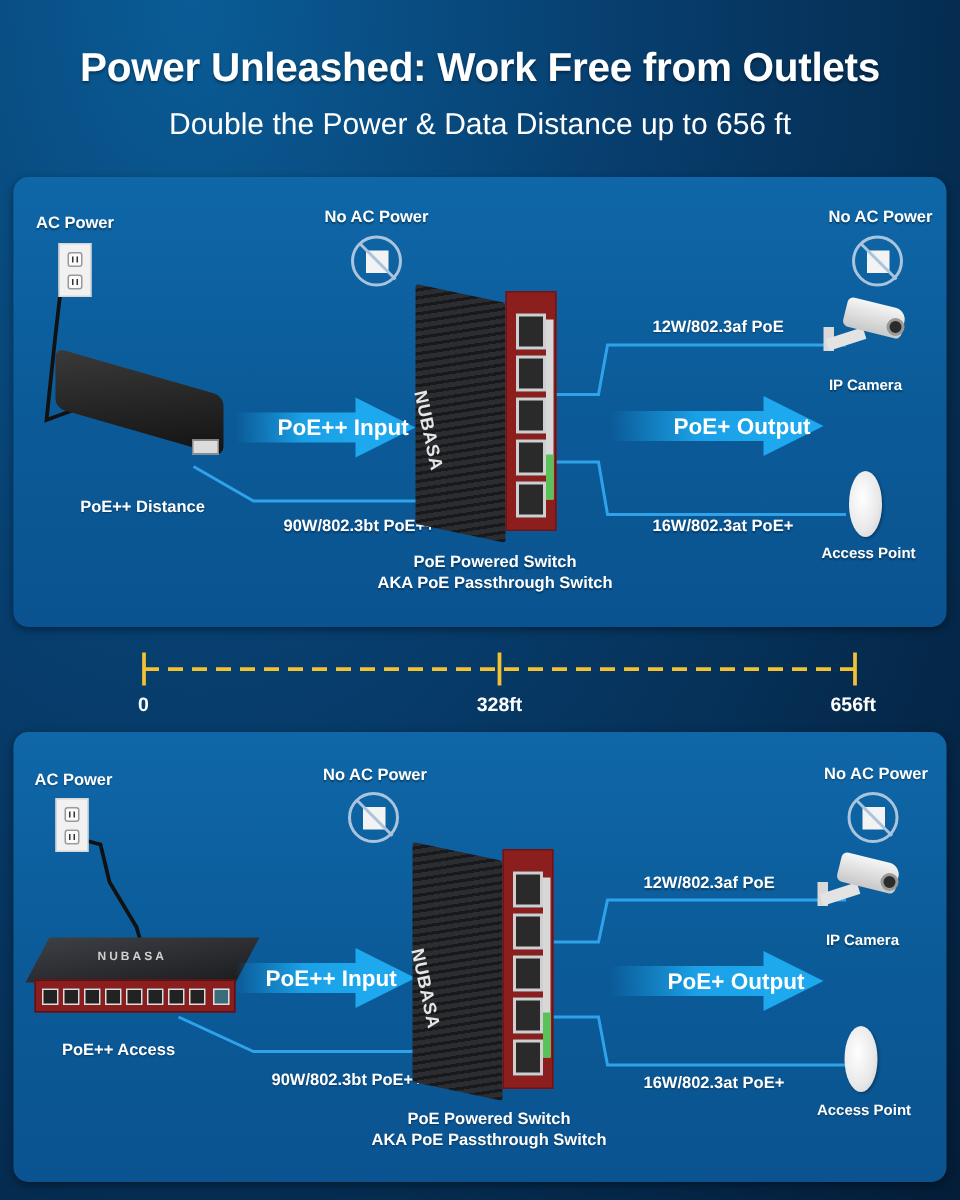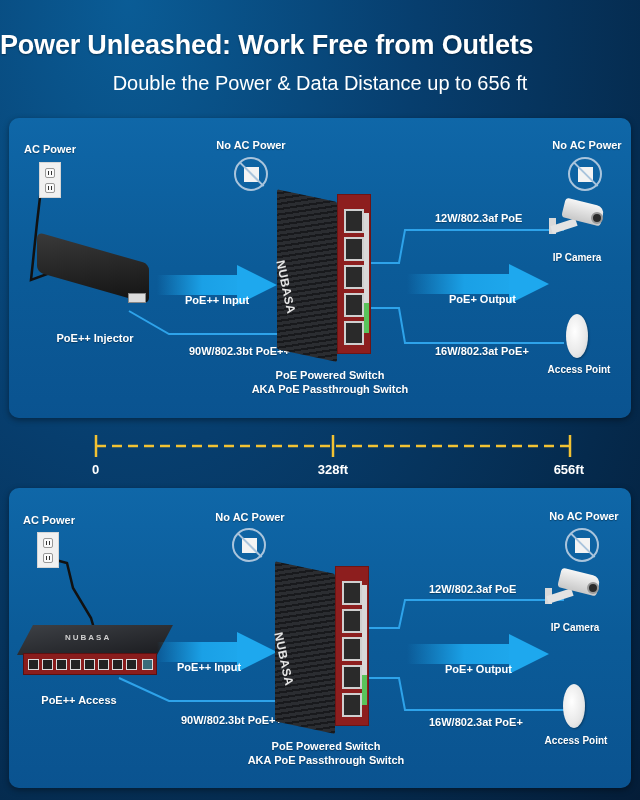--- a/index.html
+++ b/index.html
@@ -5,21 +5,21 @@
   * { margin: 0; padding: 0; box-sizing: border-box; }
   html, body { width: 640px; height: 800px; overflow: hidden; }
   body {
     font-family: "Liberation Sans", sans-serif;
     background: radial-gradient(ellipse at 20% 0%, #0a5c96 0%, #073e6e 40%, #052a4d 75%, #041d38 100%);
     color: #fff;
     position: relative;
   }
   .title {
     position: absolute; left: 0; width: 640px; top: 30px;
-    font-size: 27px; font-weight: bold; letter-spacing: -0.2px;
+    text-align: center; font-size: 27px; font-weight: bold; letter-spacing: -0.2px;
     text-shadow: 0 1px 2px rgba(0,0,0,0.4);
   }
   .subtitle {
     position: absolute; left: 0; width: 640px; top: 72px;
     text-align: center; font-size: 20px; font-weight: normal;
   }
   .panel {
     position: absolute; left: 9px; width: 622px; border-radius: 10px;
     background: linear-gradient(180deg, #0f67a8 0%, #0b5b98 50%, #0a5390 100%);
     box-shadow: 0 2px 6px rgba(0,0,0,0.4);
@@ -38,21 +38,21 @@
 
   
   .noac { position: absolute; width: 34px; height: 34px; border: 2px solid #a9c4dc; border-radius: 50%; }
   .noac .box { position: absolute; left: 8px; top: 8px; width: 15px; height: 15px; background: #f3f3f3; }
   .noac .slash { position: absolute; left: 15px; top: -1px; width: 2px; height: 33px; background: #a9c4dc; transform: rotate(-45deg); }
 
   
   .arrow { position: absolute; height: 40px; }
   .arrow .shaft { position: absolute; left: 0; top: 10px; height: 20px; background: linear-gradient(90deg, rgba(30,160,230,0) 0%, #1aa0e6 55%, #1ea7ec 100%); }
   .arrow .head { position: absolute; top: 0; width: 0; height: 0; border-top: 20px solid transparent; border-bottom: 20px solid transparent; border-left: 40px solid #1ea8ee; }
-  .arrow .atext { position: absolute; top: 12px; font-size: 11px; font-weight: bold; color: #fff; white-space: nowrap; margin-top: 17px; }
+  .arrow .atext { position: absolute; top: 12px; font-size: 15px; font-weight: bold; color: #fff; white-space: nowrap; }
 
   
   svg.lines { position: absolute; left: 0; top: 0; overflow: visible; pointer-events: none; }
 
   
   .din { position: absolute; width: 90px; height: 170px; }
   .din .side { position: absolute; left: 0; top: 8px; width: 60px; height: 160px; background: repeating-linear-gradient(160deg, #2b2d31 0px, #2b2d31 3px, #18191c 3px, #18191c 5px); transform: skewY(12deg); transform-origin: right top; border-radius: 2px; }
   .din .brand { position: absolute; left: 10px; top: 65px; font-size: 12px; font-weight: bold; color: #e6e6e6; transform: rotate(78deg); transform-origin: left top; letter-spacing: 0.5px; }
   .din .front { position: absolute; left: 60px; top: 0; width: 34px; height: 160px; background: #8d1e1e; border: 1px solid #6e1414; }
   .din .port { position: absolute; left: 6px; width: 20px; height: 24px; background: #2a2a2a; border: 2px solid #cfcfcf; }
@@ -102,21 +102,21 @@
   <div class="lbl lbl-c" style="left:41px; top:25px;">AC Power</div>
   <div class="outlet" style="left:30px; top:44px;">
     <div class="sock" style="top:5px;"></div>
       <div class="sock" style="top:20px;"></div>
   </div>
 
   <div class="injector" style="left:28px; top:130px;">
     <div class="body"></div>
     <div class="rj"></div>
   </div>
-  <div class="lbl lbl-c" style="left:86px; top:214px;">PoE++ Injector</div>
+  <div class="lbl lbl-c" style="left:86px; top:214px;">PoE++ Distance</div>
 
   <div class="lbl lbl-c" style="left:242px; top:21px;">No AC Power</div>
   <div class="noac" style="left:225px; top:39px;">
       <div class="box"></div>
       <div class="slash"></div>
     </div>
 
   <div class="arrow" style="left:148px; top:147px; width:120px;">
     <div class="shaft" style="width:82px;"></div>
     <div class="head" style="left:80px;"></div>

